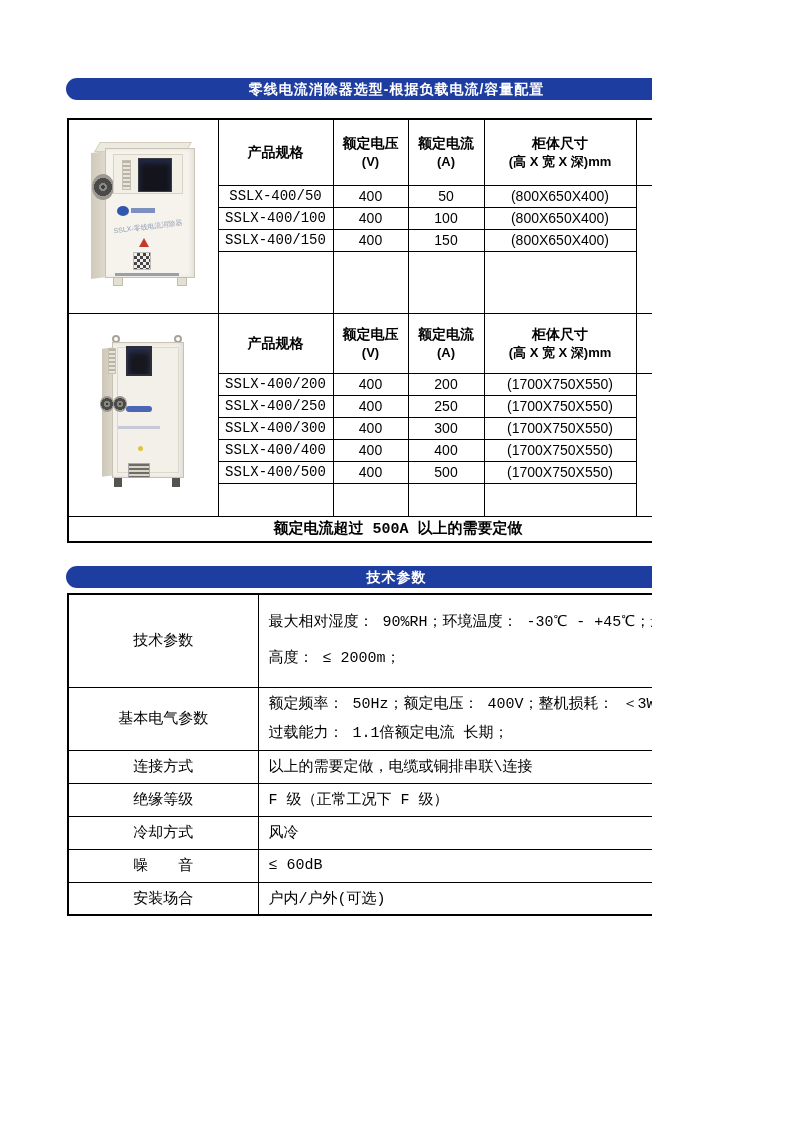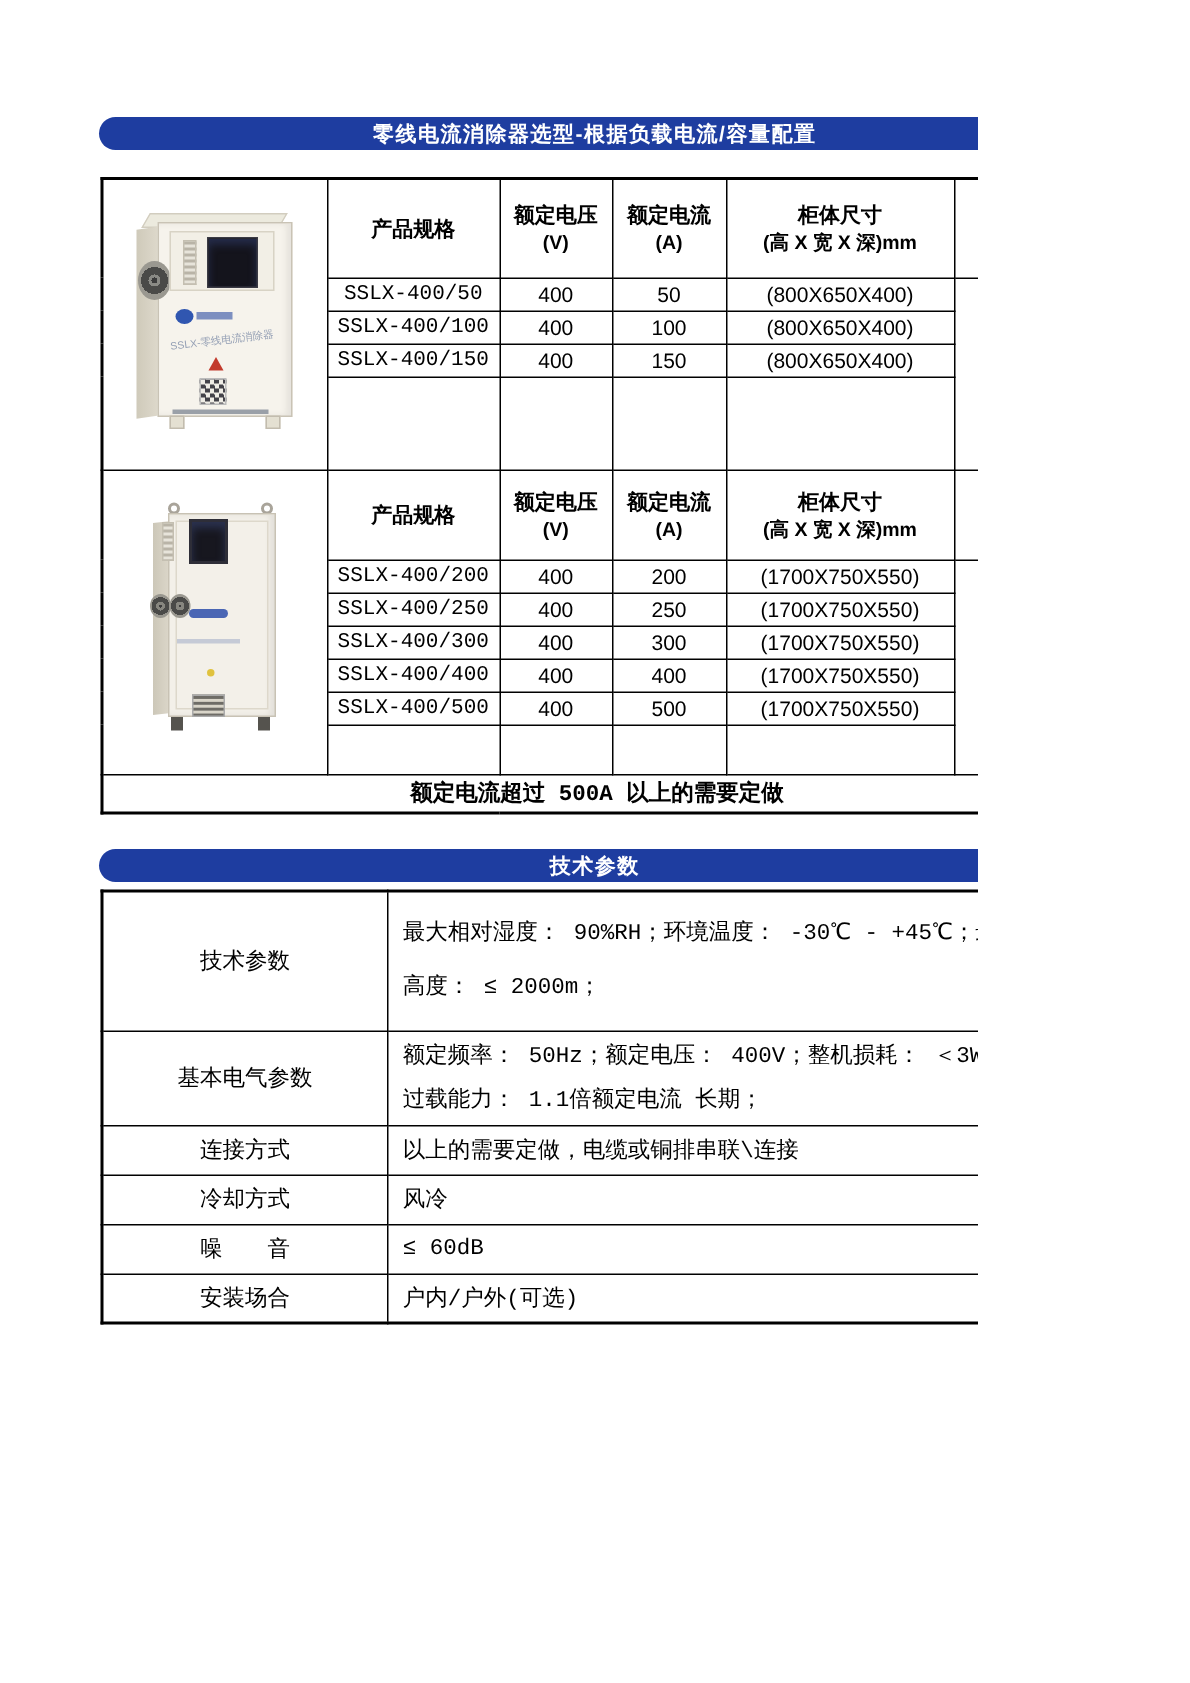--- a/index.html
+++ b/index.html
@@ -297,20 +297,24 @@
     </tr>
     <tr class="t-elec">
       <td class="tech-label">基本电气参数</td>
       <td class="tech-val">额定频率： 50Hz；额定电压： 400V；整机损耗： ＜3W/KVA；过载能力： 1.1倍额定电流 长期；</td>
     </tr>
     <tr class="t-sm">
       <td class="tech-label">连接方式</td>
       <td class="tech-val">以上的需要定做，电缆或铜排串联\连接</td>
     </tr>
     <tr class="t-sm">
+      <td class="tech-label">绝缘等级</td>
+      <td class="tech-val">F 级（正常工况下 F 级）</td>
+    </tr>
+    <tr class="t-sm">
       <td class="tech-label">冷却方式</td>
       <td class="tech-val">风冷</td>
     </tr>
     <tr class="t-sm">
       <td class="tech-label">噪　　音</td>
       <td class="tech-val">≤ 60dB</td>
     </tr>
     <tr class="t-sm">
       <td class="tech-label">安装场合</td>
       <td class="tech-val">户内/户外(可选)</td>

